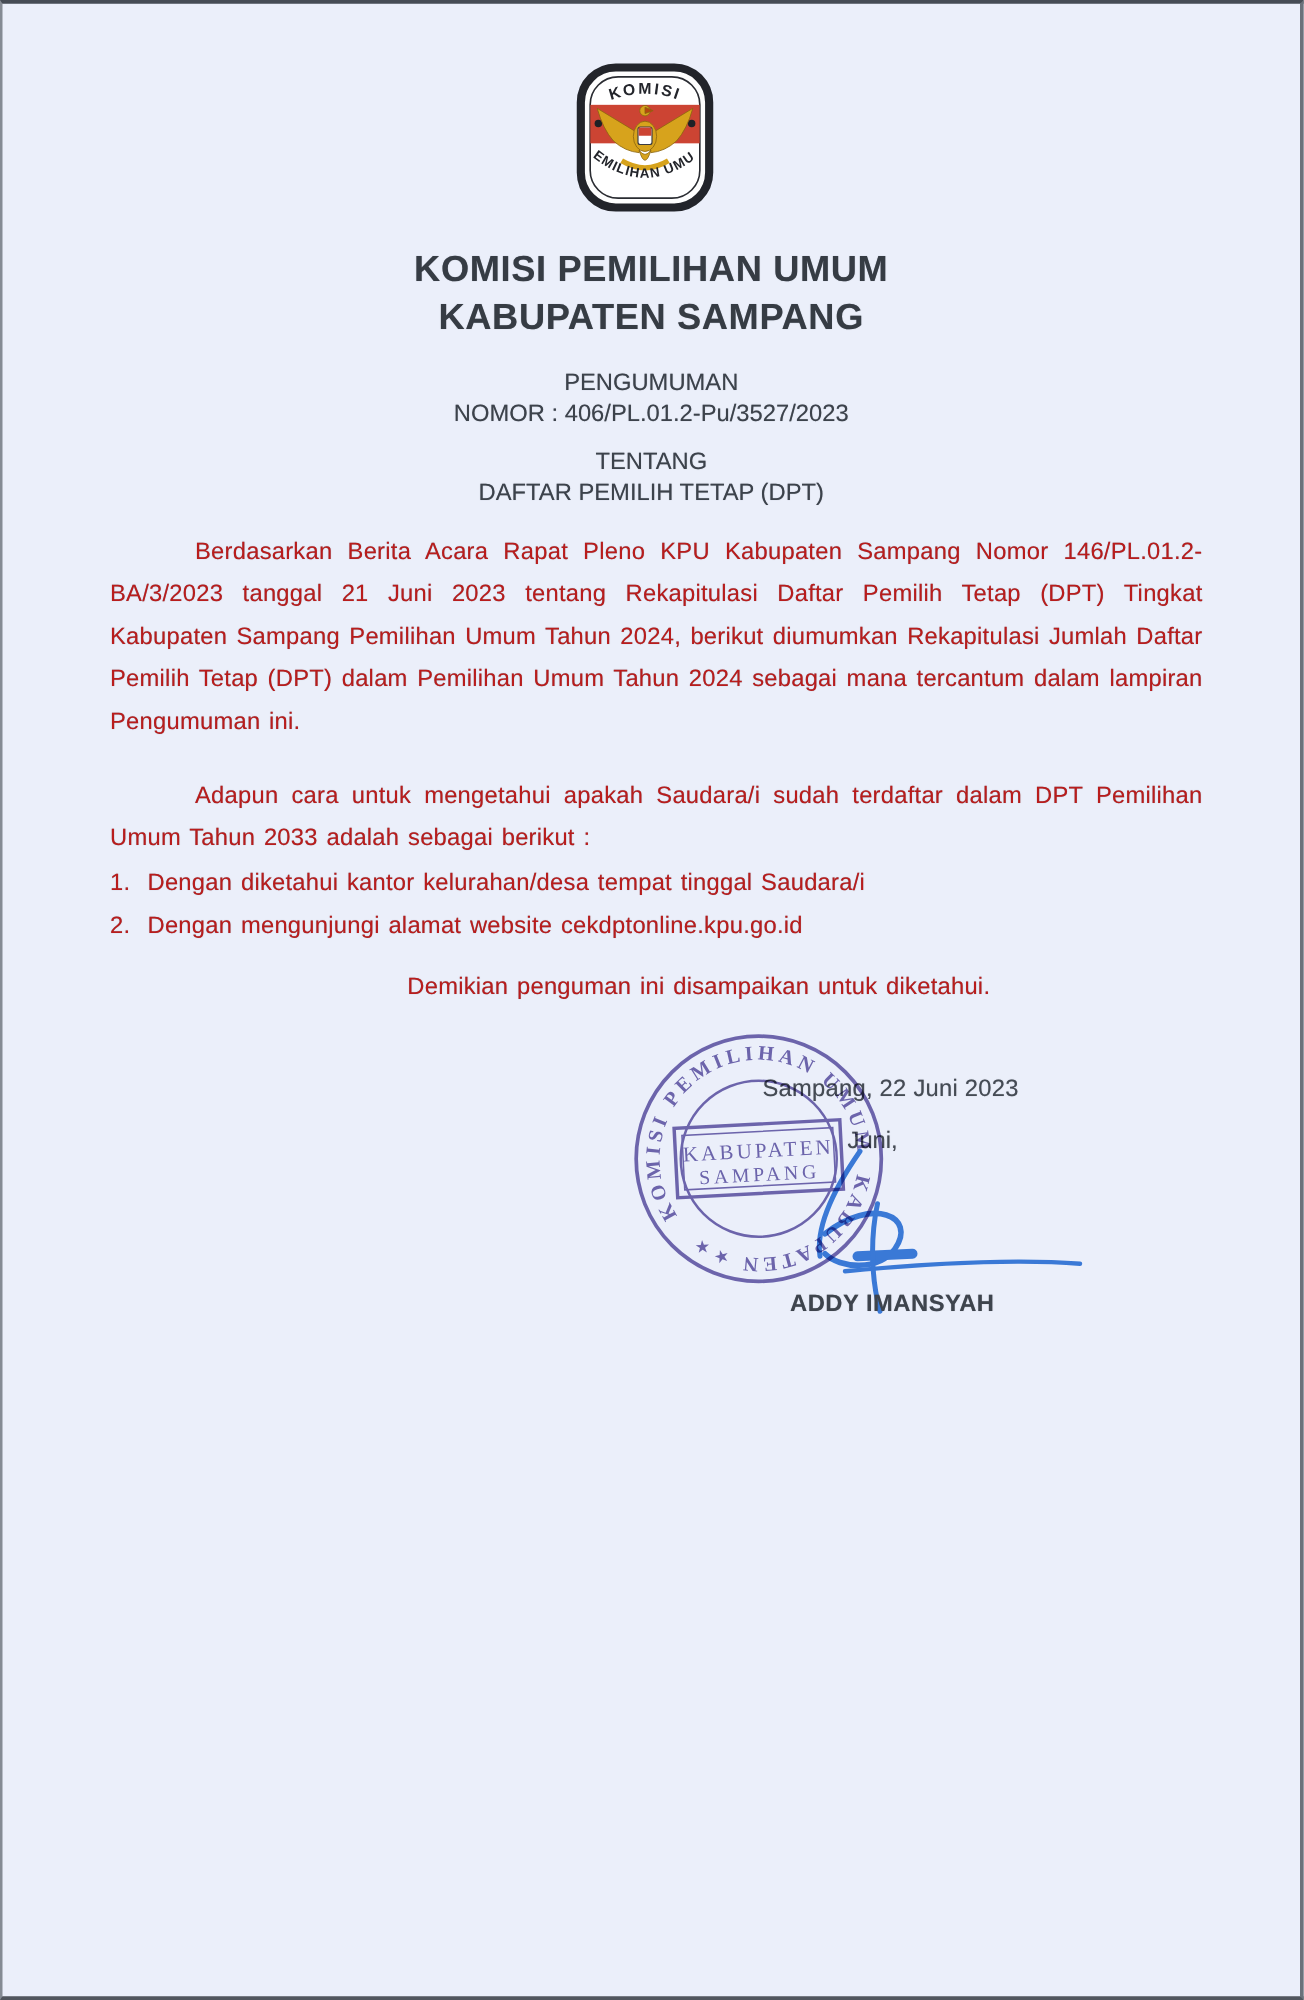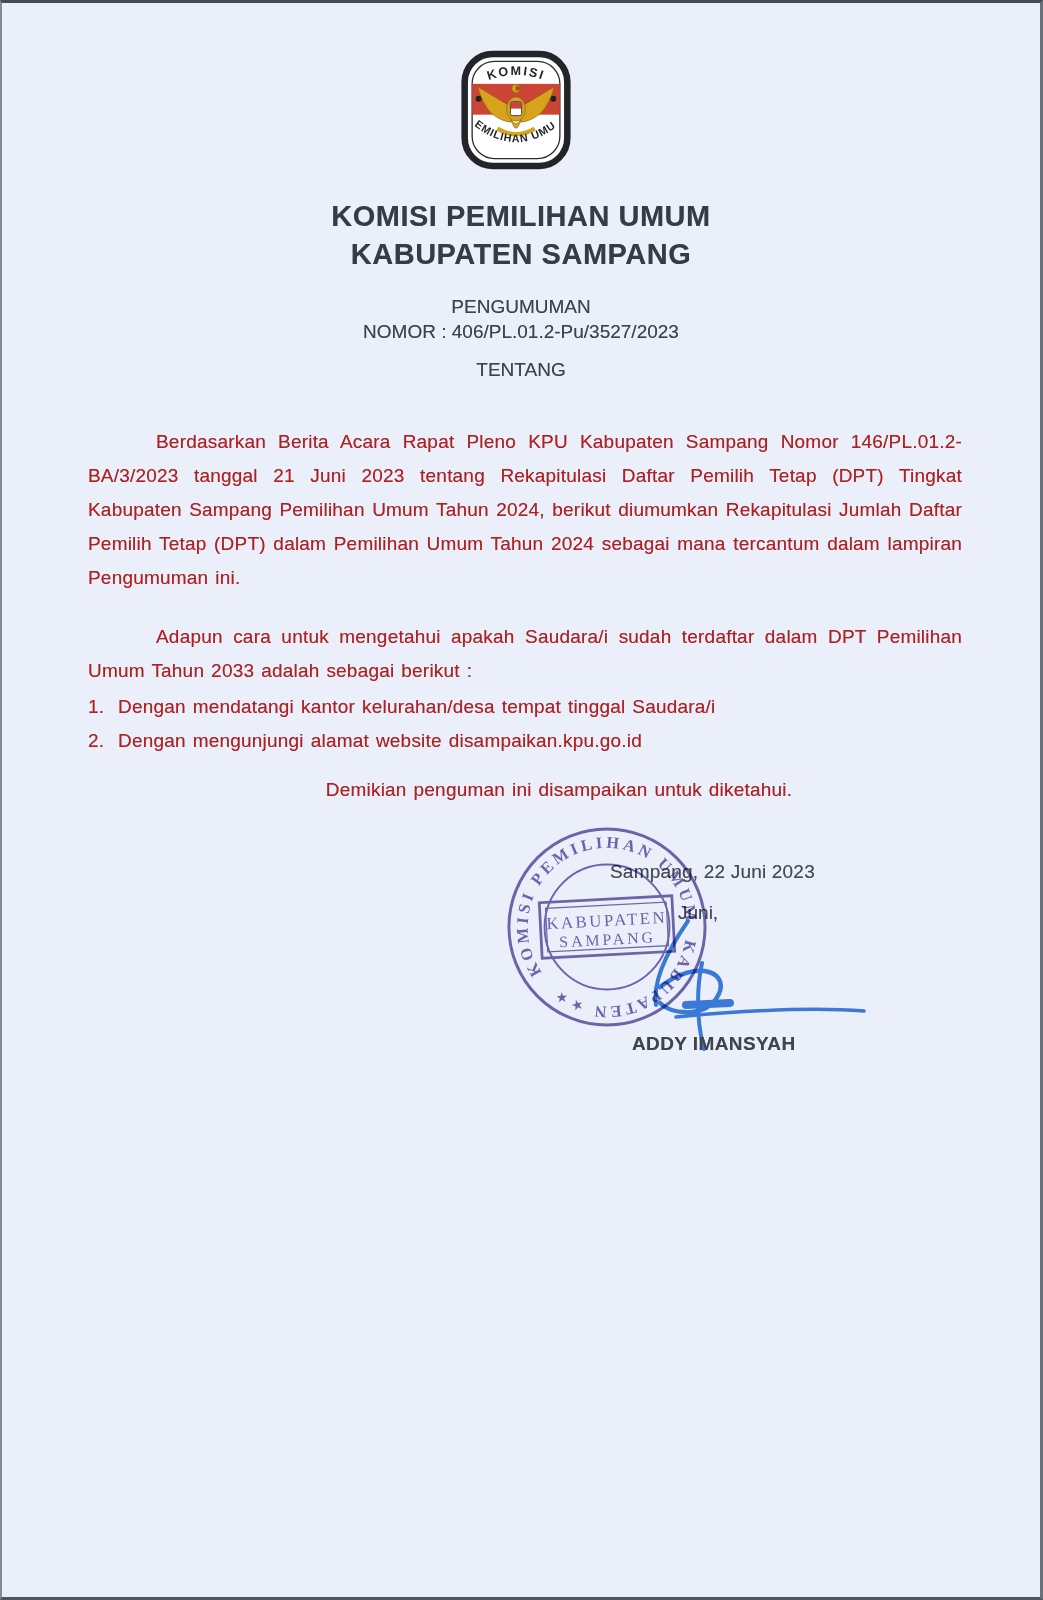--- a/index.html
+++ b/index.html
@@ -99,33 +99,34 @@
     <div>KABUPATEN SAMPANG</div>
   </div>
 
   <div class="doc-heading numbered scan-text">
     <div>PENGUMUMAN</div>
     <div>NOMOR : 406/PL.01.2-Pu/3527/2023</div>
   </div>
 
   <div class="doc-heading about scan-text">
     <div>TENTANG</div>
+    <div>DAFTAR PEMILIH TETAP (DPT)</div>
   </div>
 
   <div class="content scan-text">
     <p class="indent">Berdasarkan Berita Acara Rapat Pleno KPU Kabupaten Sampang Nomor 146/PL.01.2-BA/3/2023 tanggal 21 Juni 2023 tentang Rekapitulasi Daftar Pemilih Tetap (DPT) Tingkat Kabupaten Sampang Pemilihan Umum Tahun 2024, berikut diumumkan Rekapitulasi Jumlah Daftar Pemilih Tetap (DPT) dalam Pemilihan Umum Tahun 2024 sebagai mana tercantum dalam lampiran Pengumuman ini.</p>
     <p class="indent para2">Adapun cara untuk mengetahui apakah Saudara/i sudah terdaftar dalam DPT Pemilihan Umum Tahun 2033 adalah sebagai berikut :</p>
     <div class="list">
       <div class="list-row">
         <span class="num">1.</span>
-        <span>Dengan mendatangi kantor kelurahan/desa tempat tinggal Saudara/i</span>
+        <span>Dengan diketahui kantor kelurahan/desa tempat tinggal Saudara/i</span>
       </div>
       <div class="list-row">
         <span class="num">2.</span>
-        <span>Dengan mengunjungi alamat website disampaikan.kpu.go.id</span>
+        <span>Dengan mengunjungi alamat website cekdptonline.kpu.go.id</span>
       </div>
     </div>
     <p class="closing">Demikian penguman ini disampaikan untuk diketahui.</p>
   </div>
 
   <div class="place-date scan-text">Sampang, 22 Juni 2023</div>
   <div class="ketua scan-text">Juni,</div>
 
   <div class="stamp">
     <svg viewBox="0 0 210 210">

